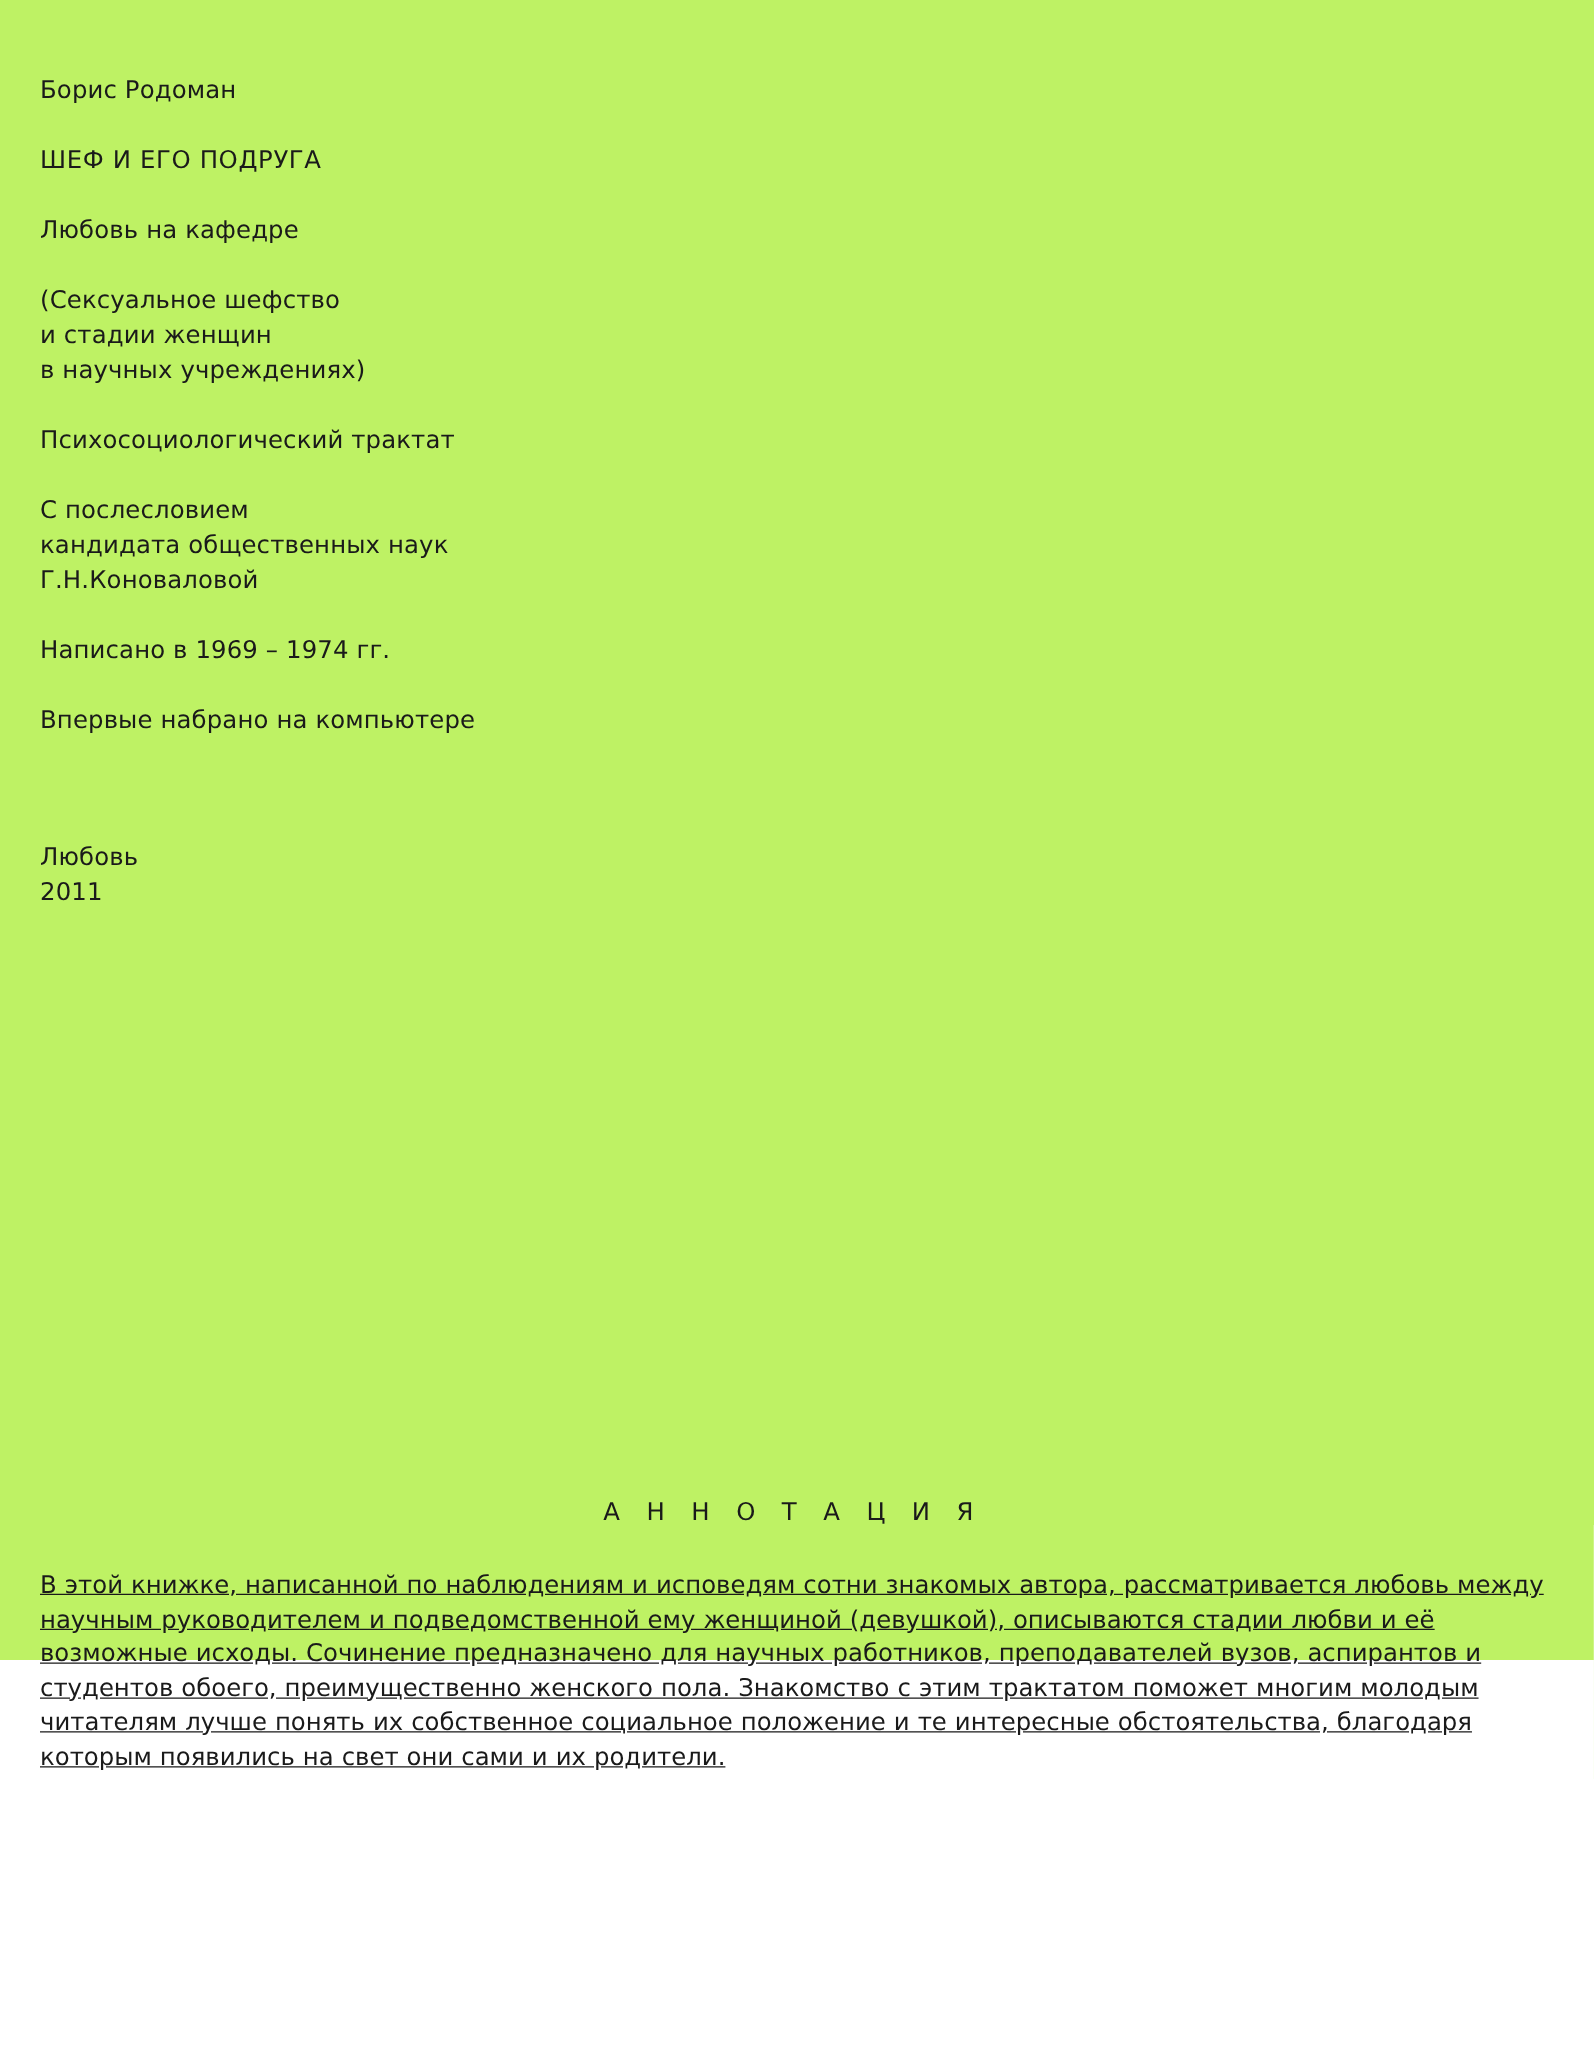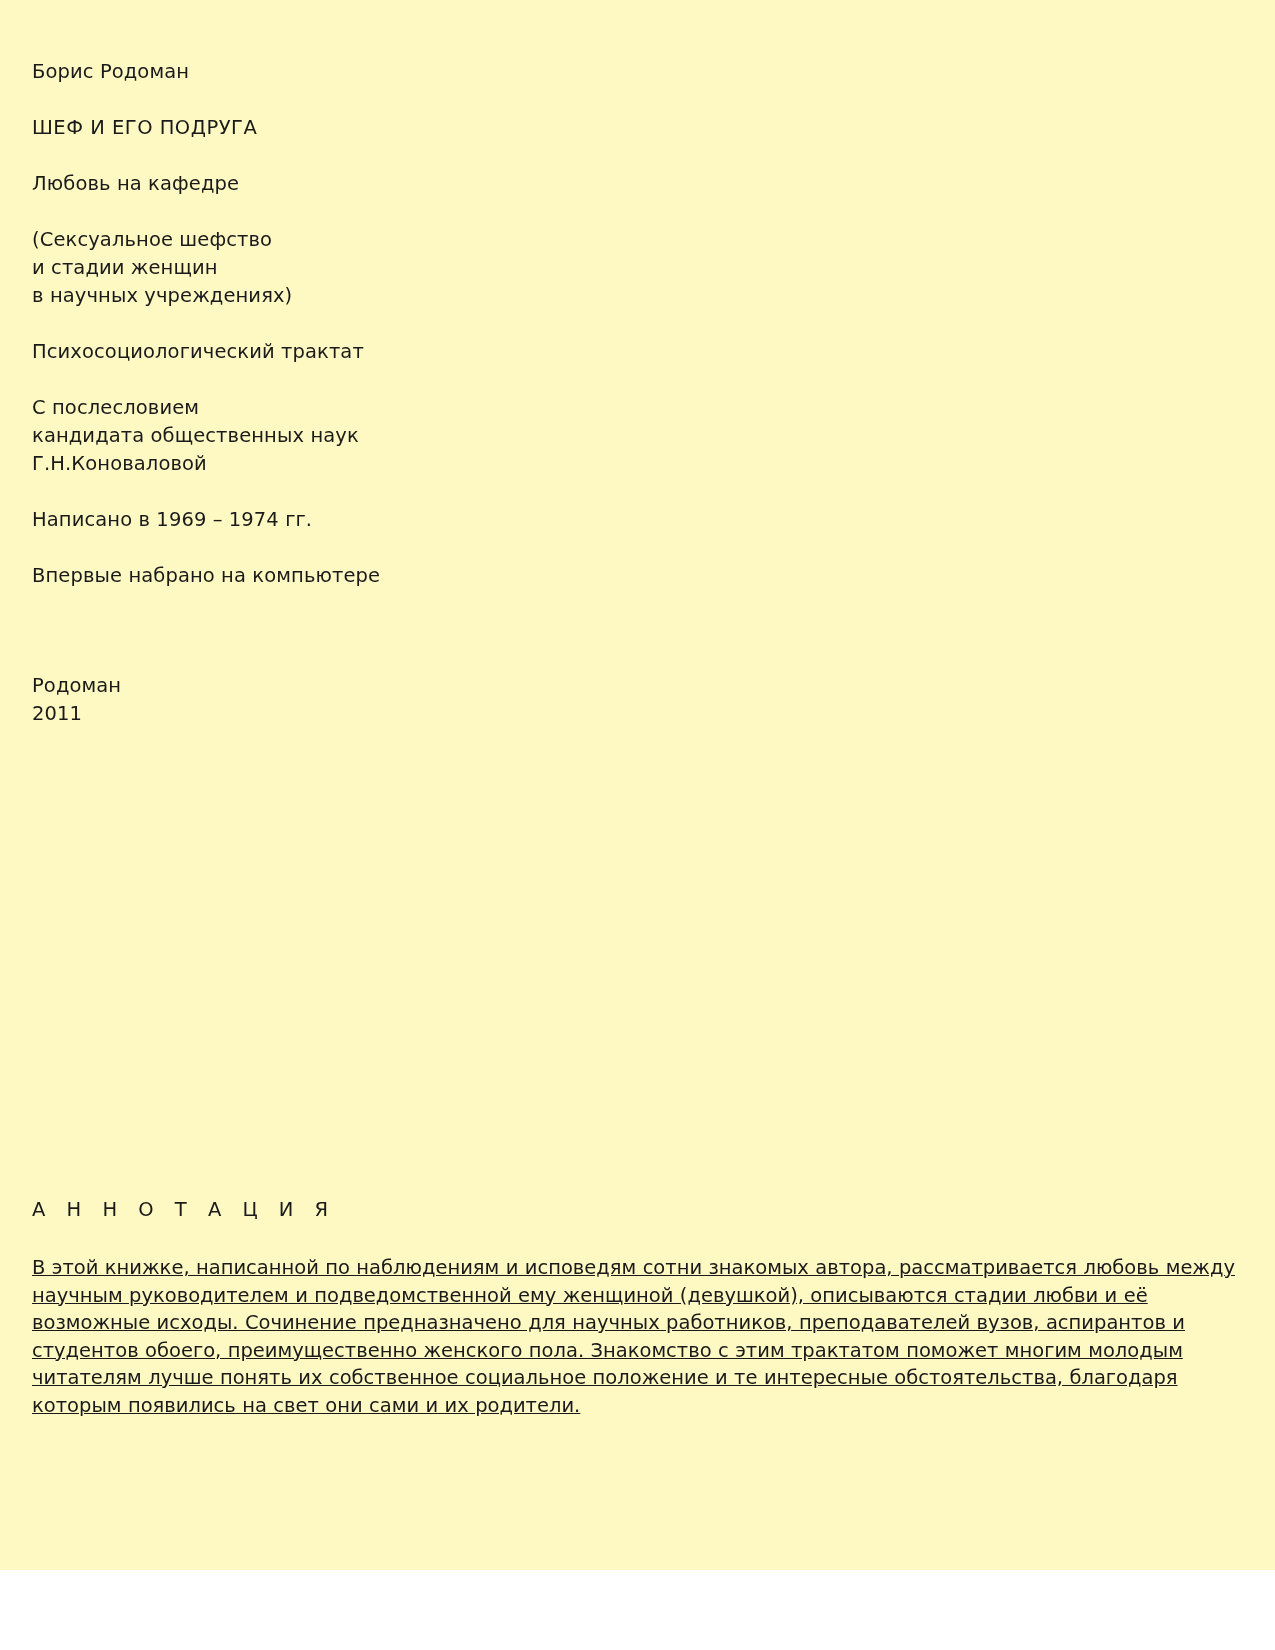--- a/index.html
+++ b/index.html
@@ -16,22 +16,22 @@
     font-family: "DejaVu Sans", "Liberation Sans", sans-serif;
     color: #1a1a1a;
     -webkit-font-smoothing: antialiased;
   }
 
   .page {
     position: absolute;
     left: 0;
     top: 0;
     width: 1275px;
-    height: 1570px;
-    background: #fef9c3;
+    height: 1328px;
+    background: #bef264;
   }
 
   
   .title-page {
     position: absolute;
     left: 32px;
     top: 58px;
     width: 1180px;
   }
 
@@ -65,20 +65,21 @@
     width: 1205px;
   }
 
   .annotation-heading {
     font-size: 19.5px;
     line-height: 28px;
     letter-spacing: 7.5px;
     margin: 0 0 30px 0;
     color: #1a1a1a;
     white-space: pre;
+    text-align: center;
   }
 
   .annotation-body {
     font-size: 19.5px;
     line-height: 27.5px;
     margin: 0;
     color: #1a1a1a;
     text-align: left;
     word-spacing: 0.2px;
     text-decoration: underline;
@@ -121,21 +122,21 @@
 
     <div class="tblock">
       <div class="tline">Написано в 1969 – 1974 гг.</div>
     </div>
 
     <div class="tblock">
       <div class="tline">Впервые набрано на компьютере</div>
     </div>
 
     <div class="tblock imprint">
-      <div class="tline">Родоман</div>
+      <div class="tline">Любовь</div>
       <div class="tline">2011</div>
     </div>
 
   </div>
 
   <div class="annotation">
     <div class="annotation-heading">А Н Н О Т А Ц И Я</div>
     <p class="annotation-body">В этой книжке, написанной по наблюдениям и исповедям сотни знакомых автора, рассматривается любовь между научным руководителем и подведомственной ему женщиной (девушкой), описываются стадии любви и её возможные исходы. Сочинение предназначено для научных работников, преподавателей вузов, аспирантов и студентов обоего, преимущественно женского пола. Знакомство с этим трактатом поможет многим молодым читателям лучше понять их собственное социальное положение и те интересные обстоятельства, благодаря которым появились на свет они сами и их родители.</p>
   </div>
 

